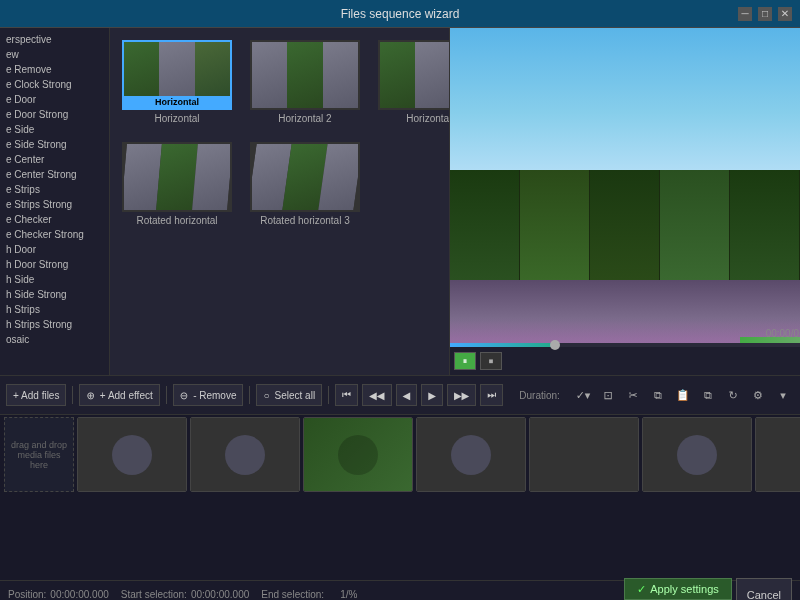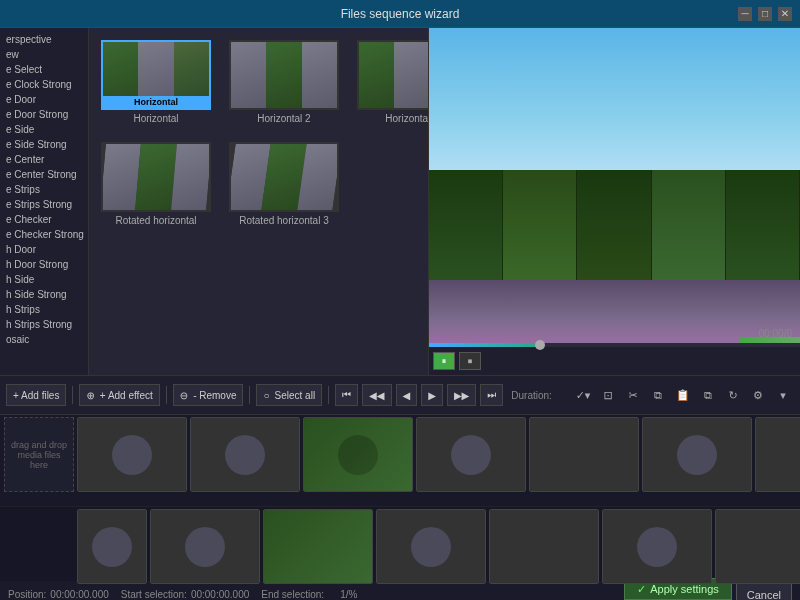--- a/index.html
+++ b/index.html
@@ -50,21 +50,21 @@
 
     
     .main-container {
       display: flex;
       width: 800px;
       height: 572px;
     }
 
     
     .sidebar {
-      width: 89px;
+      width: 110px;
       background: #1e1e2e;
       border-right: 1px solid #333;
       overflow-y: auto;
       padding: 4px 0;
       flex-shrink: 0;
     }
     .sidebar::-webkit-scrollbar { width: 6px; }
     .sidebar::-webkit-scrollbar-track { background: #1a1a2a; }
     .sidebar::-webkit-scrollbar-thumb { background: #444; }
     .sidebar-item {
@@ -200,21 +200,21 @@
       left: 0;
       right: 0;
       height: 40%;
       background: linear-gradient(180deg, transparent, rgba(180,80,180,0.3));
     }
 
     
     .time-display {
       position: absolute;
       bottom: 4px;
-      right: 8px;
+      right: 1px;
       color: #888;
       font-size: 10px;
     }
     
     .waveform-bar {
       position: absolute;
       bottom: 0;
       right: 0;
       width: 60px;
       height: 6px;
@@ -293,21 +293,21 @@
     }
     .toolbar-sep {
       width: 1px;
       height: 18px;
       background: #444;
       margin: 0 2px;
     }
     .duration-label {
       font-size: 10px;
       color: #888;
-      margin-left: 4px;
+      margin-left: 12px;
     }
     .toolbar-icons {
       margin-left: auto;
       display: flex;
       align-items: center;
       gap: 3px;
     }
     .icon-btn {
       width: 22px;
       height: 22px;
@@ -317,21 +317,21 @@
       cursor: pointer;
       color: #aaa;
       font-size: 11px;
     }
 
     
     .timeline {
       height: 165px;
       background: #181828;
       display: flex;
-      flex-direction: column;
+      flex-direction: row;
       gap: 12px;
     }
 
     .track-row {
       display: flex;
       gap: 3px;
       padding: 2px 4px;
     }
 
     .drop-zone {
@@ -429,21 +429,21 @@
     <button class="title-bar-btn">□</button>
     <button class="title-bar-btn">✕</button>
   </div>
 </div>
 
 <div class="main-container">
 
   <div class="sidebar">
     <div class="sidebar-item"><span>erspective</span></div>
     <div class="sidebar-item"><span>ew</span></div>
-    <div class="sidebar-item"><span>e Select</span></div>
+    <div class="sidebar-item"><span>e Remove</span></div>
     <div class="sidebar-item"><span>e Clock Strong</span></div>
     <div class="sidebar-item"><span>e Door</span></div>
     <div class="sidebar-item"><span>e Door Strong</span></div>
     <div class="sidebar-item"><span>e Side</span></div>
     <div class="sidebar-item"><span>e Side Strong</span></div>
     <div class="sidebar-item"><span>e Center</span></div>
     <div class="sidebar-item"><span>e Center Strong</span></div>
     <div class="sidebar-item"><span>e Strips</span></div>
     <div class="sidebar-item"><span>e Strips Strong</span></div>
     <div class="sidebar-item"><span>e Checker</span></div>

